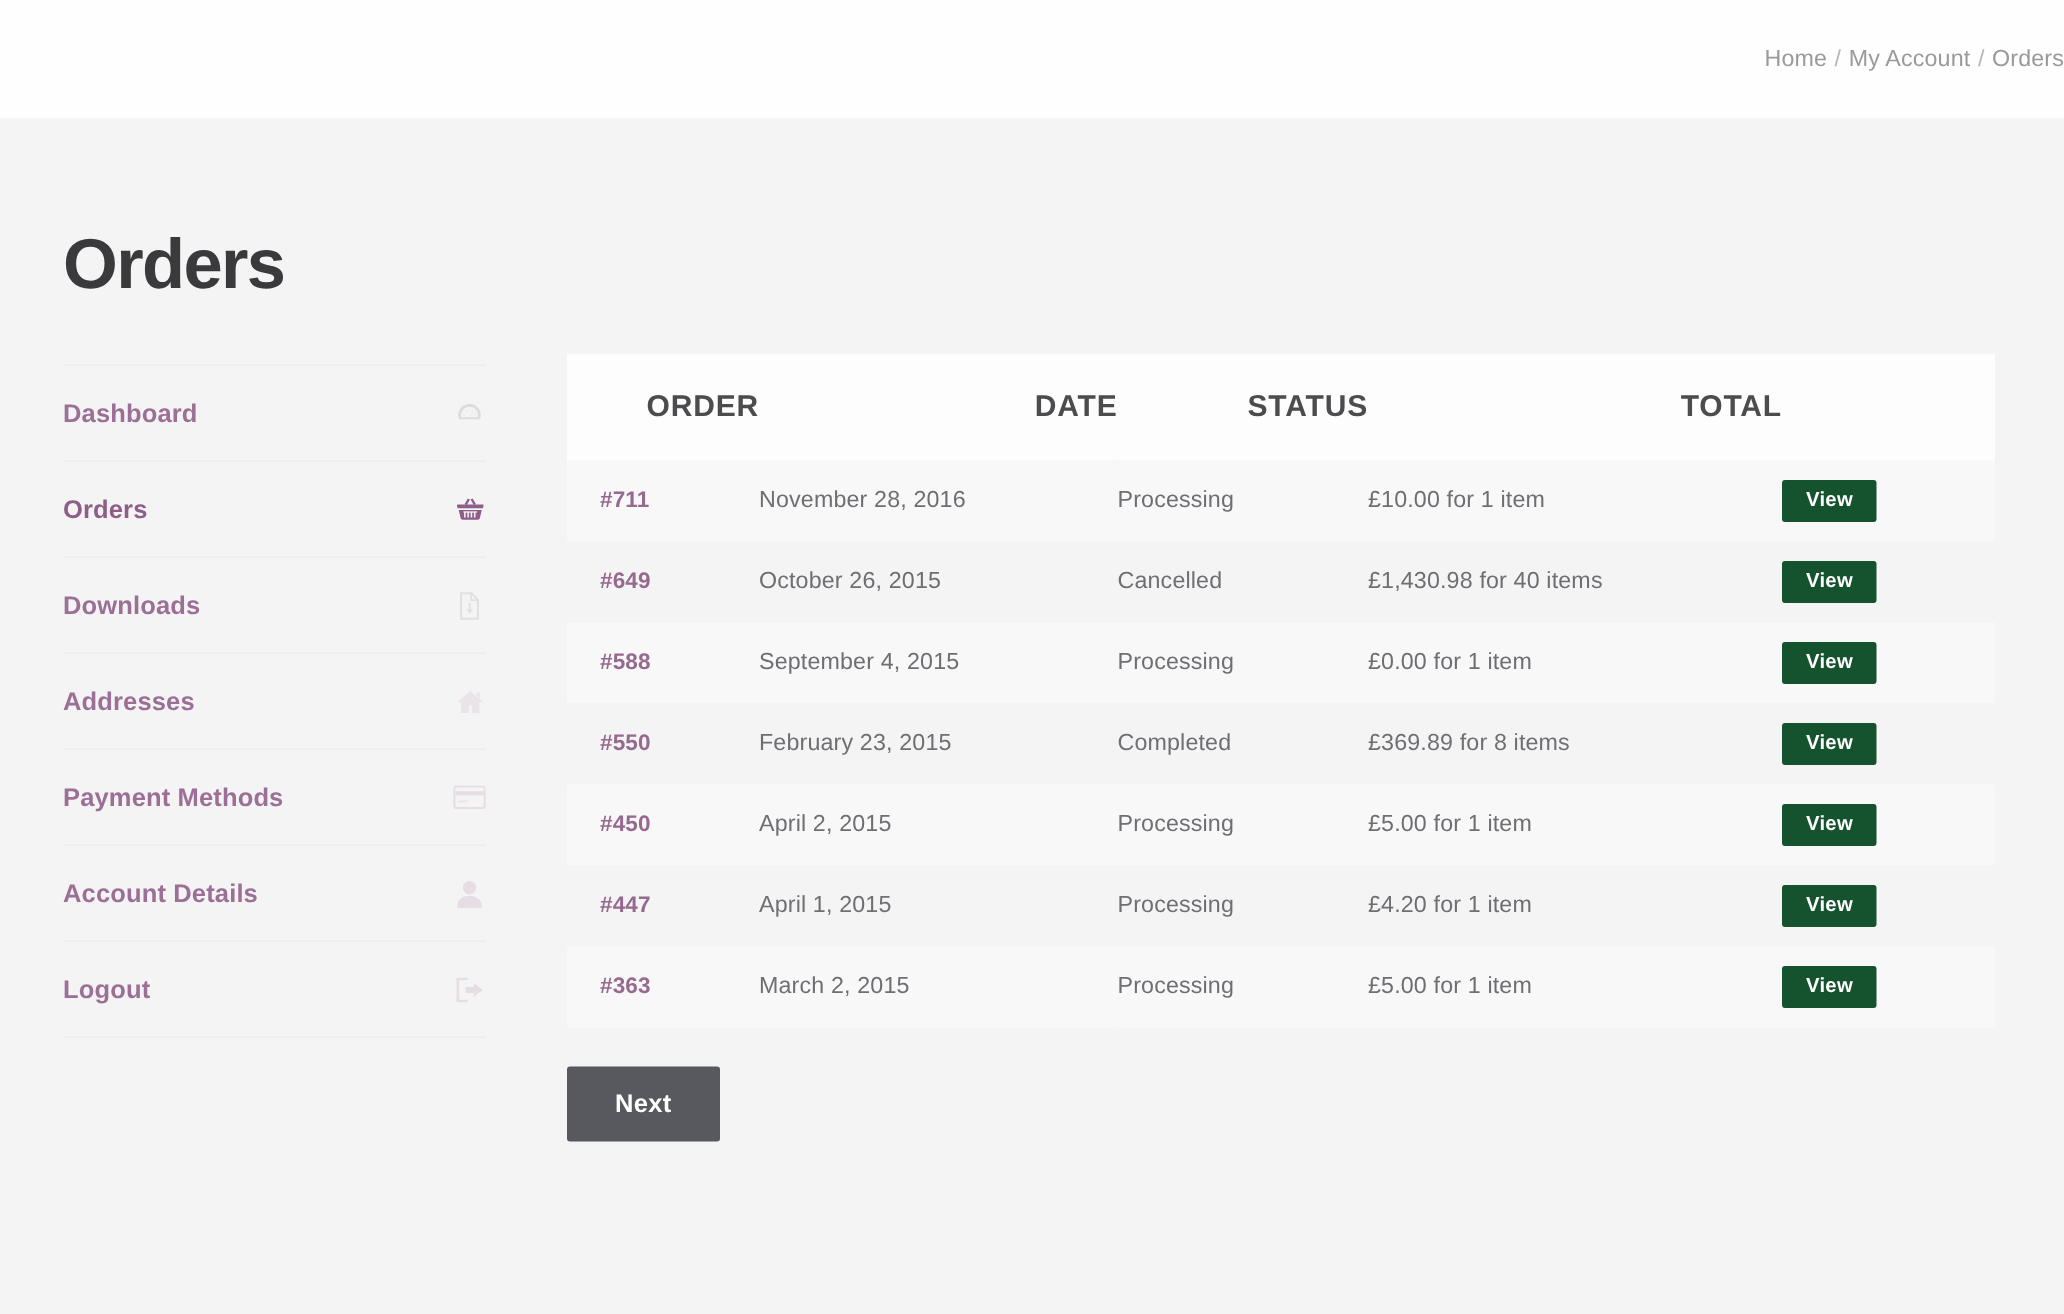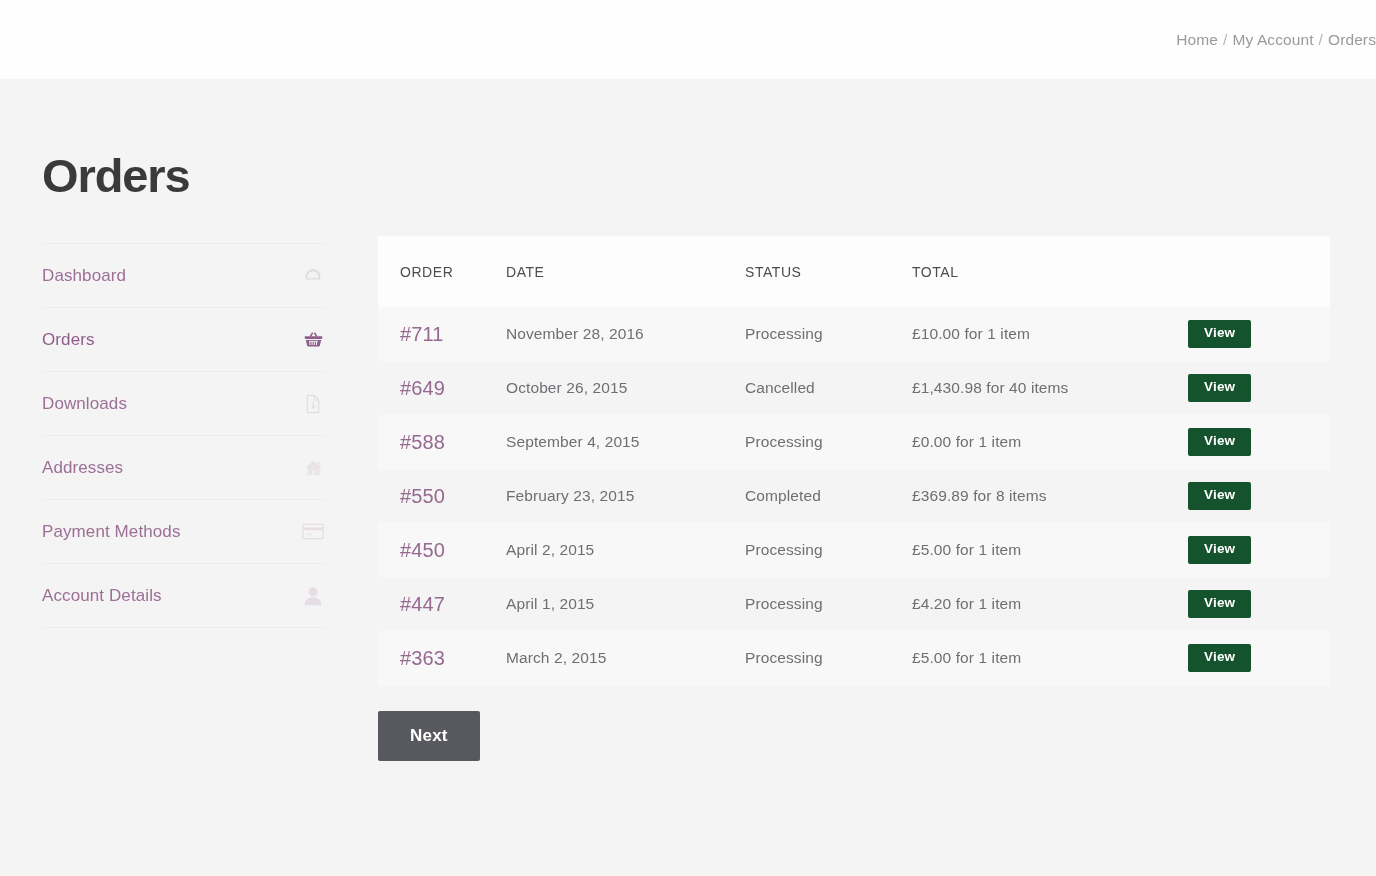--- a/index.html
+++ b/index.html
@@ -64,21 +64,21 @@
     position: relative;
     height: 64px;
     border-bottom: 1px solid #ececed;
     display: flex;
     align-items: center;
     justify-content: space-between;
     cursor: pointer;
   }
   .nav-label {
     font-size: 17px;
-    font-weight: normal;
+    font-weight: bold;
     color: #9c6f96;
     letter-spacing: .1px;
   }
   .nav-item.active .nav-label { color: #8e5d88; }
   .nav-icon {
     width: 22px; height: 22px;
     display: flex; align-items: center; justify-content: center;
     margin-right: 0px;
   }
   .nav-icon svg { display: block; }
@@ -89,23 +89,23 @@
     left: 378px; top: 157px;
     width: 952px;
   }
   .orders-table {
     width: 952px;
     border-collapse: collapse;
     table-layout: fixed;
   }
   .orders-table thead tr { background: #fdfdfd; }
   .orders-table th {
-    text-align: left;
-    font-size: 14px;
-    font-weight: normal;
+    text-align: right;
+    font-size: 20px;
+    font-weight: bold;
     color: #4c4c4f;
     letter-spacing: .55px;
     padding: 0;
     height: 71px;
     vertical-align: middle;
   }
   .orders-table th .th-inner { display: block; }
   .orders-table td {
     height: 54px;
     padding: 0;
@@ -118,22 +118,22 @@
   .orders-table tbody tr:nth-child(even) { background: #f4f4f5; }
 
   .col-order  { width: 128px; padding-left: 22px !important; }
   .col-date   { width: 239px; }
   .col-status { width: 167px; }
   .col-total  { width: 276px; }
   .col-action { width: 142px; }
 
   .order-link {
     color: #96698f;
-    font-weight: normal;
-    font-size: 20px;
+    font-weight: bold;
+    font-size: 15px;
     text-decoration: none;
     cursor: pointer;
   }
   .view-btn {
     display: inline-block;
     background: #14532d;
     color: #ffffff;
     font-size: 13.5px;
     font-weight: bold;
     border: none;
@@ -238,20 +238,29 @@
       <div class="nav-item">
         <span class="nav-label">Account Details</span>
         <span class="nav-icon">
           <svg width="18" height="20" viewBox="0 0 20 22">
             <circle cx="10" cy="6.3" r="5" fill="#e6dee4"></circle>
             <path fill="#e6dee4" d="M10 12.3c-5 0-9 3-9 6.6v2.4h18v-2.4c0-3.6-4-6.6-9-6.6z"></path>
           </svg>
         </span>
       </div>
 
+      <div class="nav-item">
+        <span class="nav-label">Logout</span>
+        <span class="nav-icon">
+          <svg width="21" height="20" viewBox="0 0 24 22">
+            <path fill="none" stroke="#e6dee4" stroke-width="2" d="M10 2.6H2.6v16.8H10"></path>
+            <path fill="#e6dee4" d="M14.6 5.6 21.6 11l-7 5.4v-3.2H8.4V8.8h6.2z"></path>
+          </svg>
+        </span>
+      </div>
 
     </nav>
   </div>
 
   <div class="orders-panel">
     <table class="orders-table">
       <thead>
         <tr>
           <th class="col-order">
               <span class="th-inner">ORDER</span>

